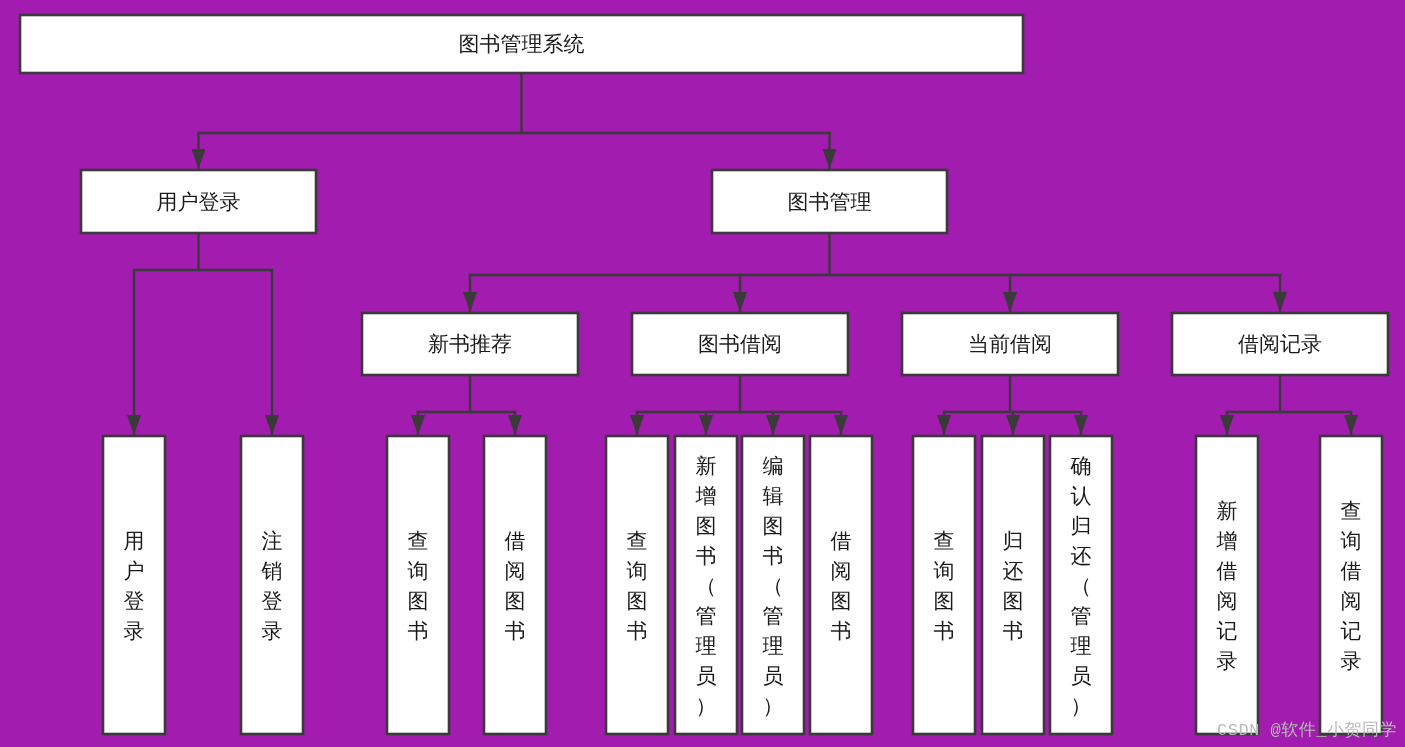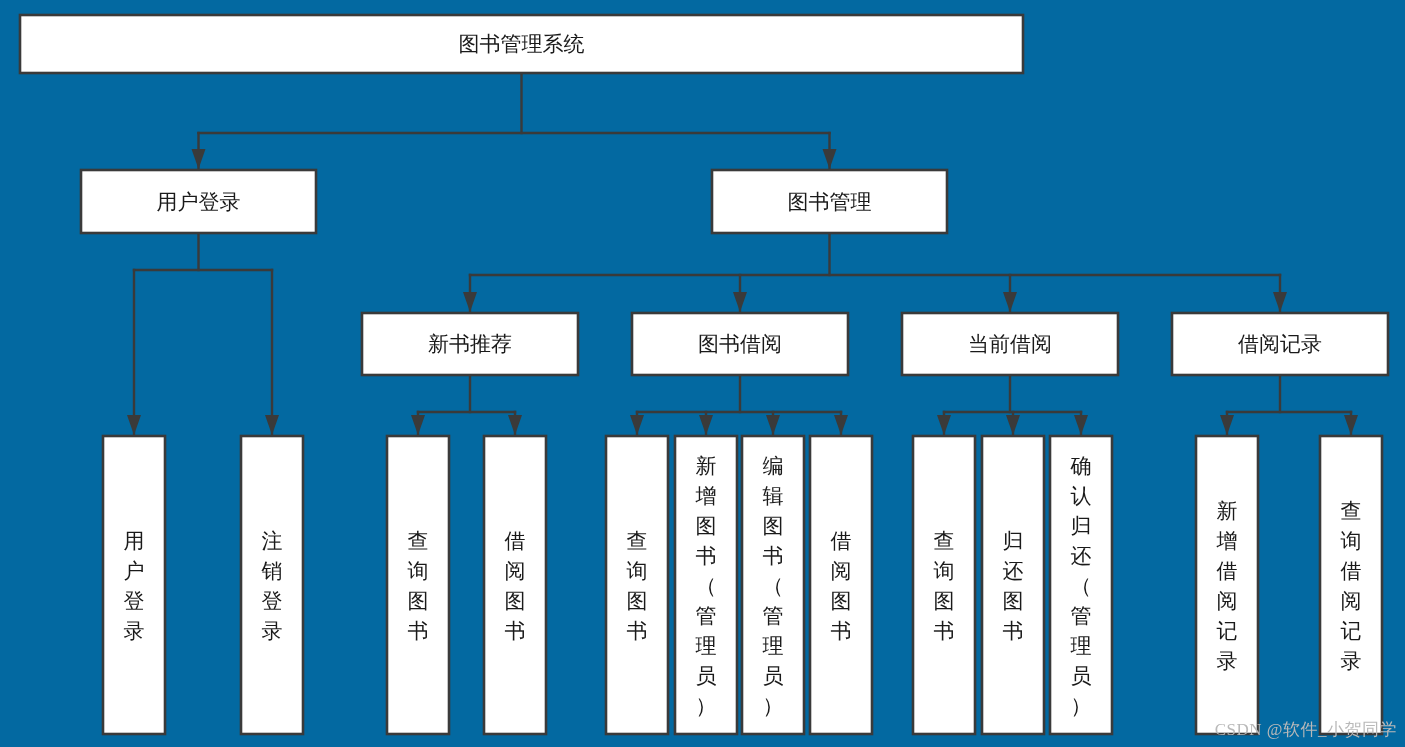--- a/index.html
+++ b/index.html
@@ -8,21 +8,21 @@
     padding: 0;
     background: #ffffff;
   }
   body {
     font-family: "DejaVu Sans", "Liberation Sans", sans-serif;
   }
   #diagram-root {
     position: relative;
     width: 1405px;
     height: 747px;
-    background: #0369a1;
+    background: #a21caf;
     overflow: hidden;
   }
   svg.flow {
     position: absolute;
     left: 0;
     top: 0;
     width: 1405px;
     height: 747px;
   }
   .node-box {
@@ -50,21 +50,21 @@
   text.node-label-v {
     fill: #1a1a1a;
     font-family: "DejaVu Sans", "Liberation Sans", sans-serif;
     font-size: 21px;
     text-anchor: middle;
   }
   .watermark {
     position: absolute;
     right: 8px;
     bottom: 6px;
-    font-family: Liberation Serif, serif;
+    font-family: Liberation Mono, monospace;
     font-size: 17px;
     color: #b9b9b9;
     letter-spacing: 0.5px;
     white-space: nowrap;
     user-select: none;
   }
 </style>
 </head>
 <body>
 

